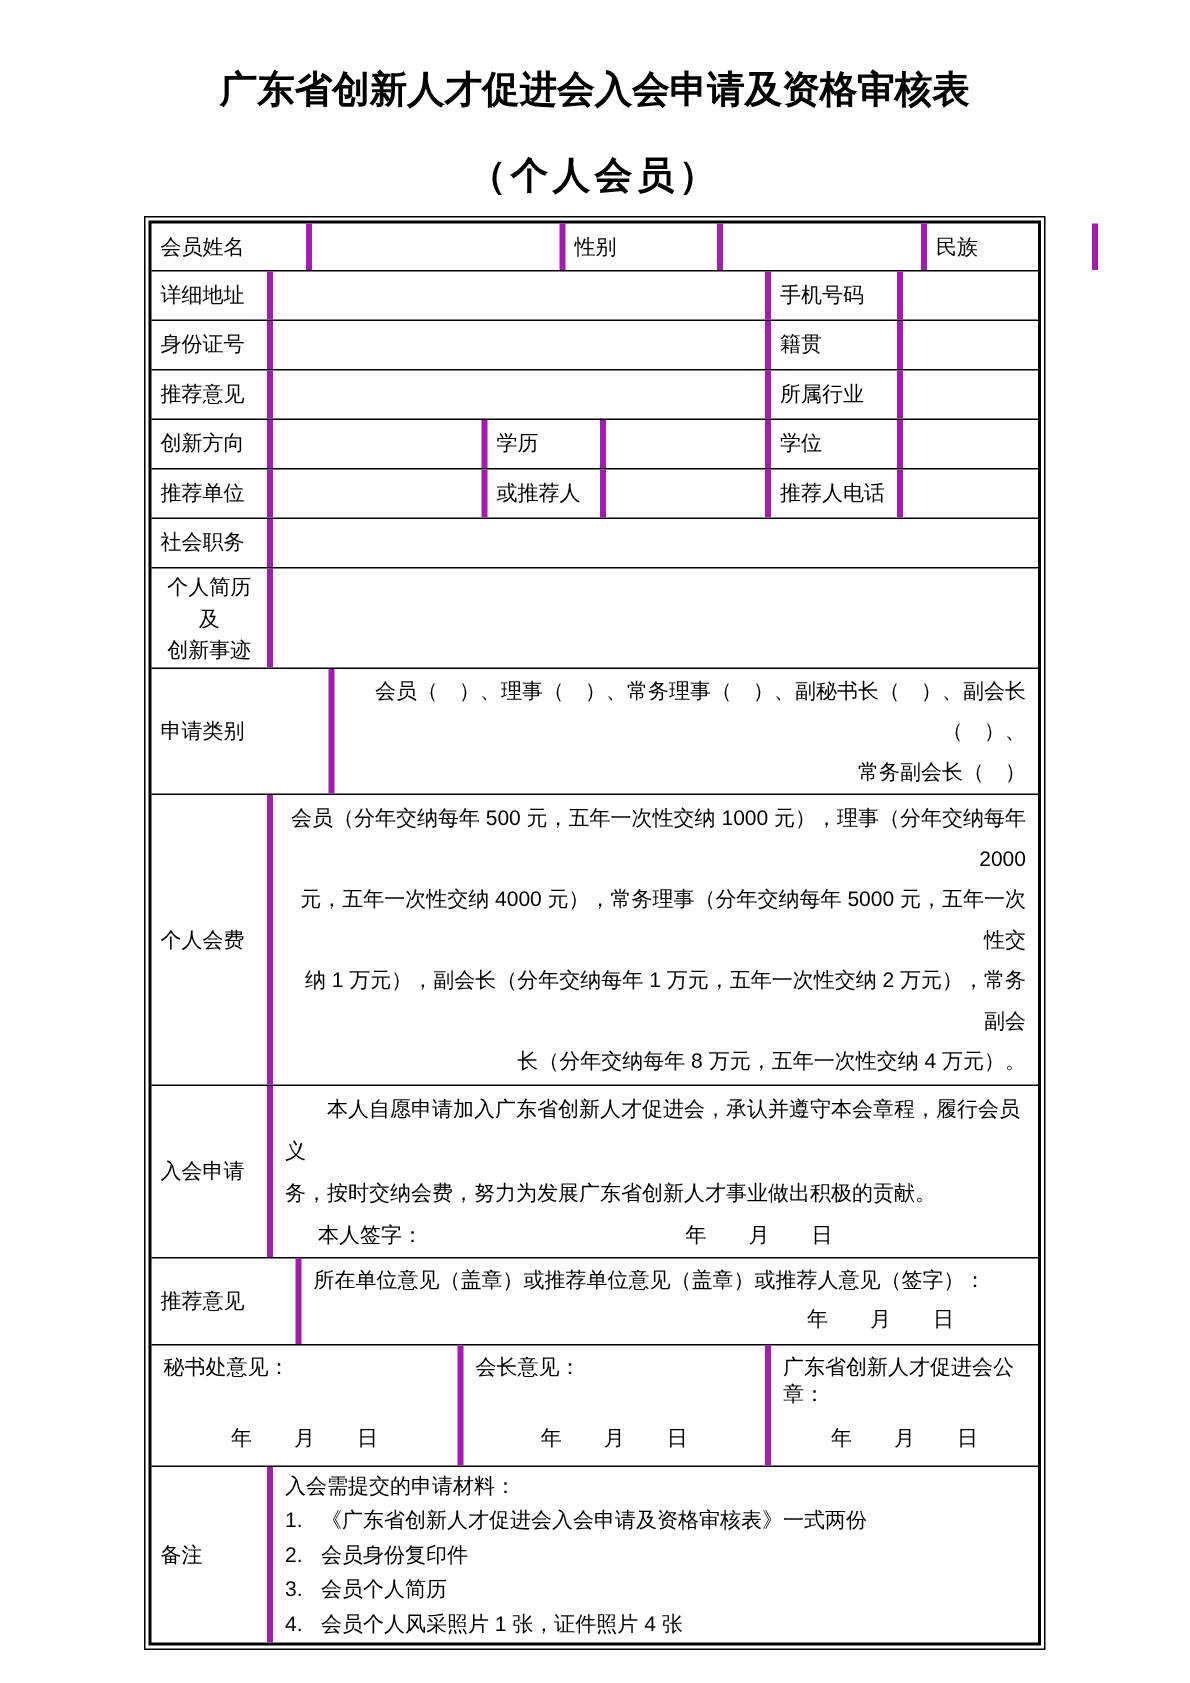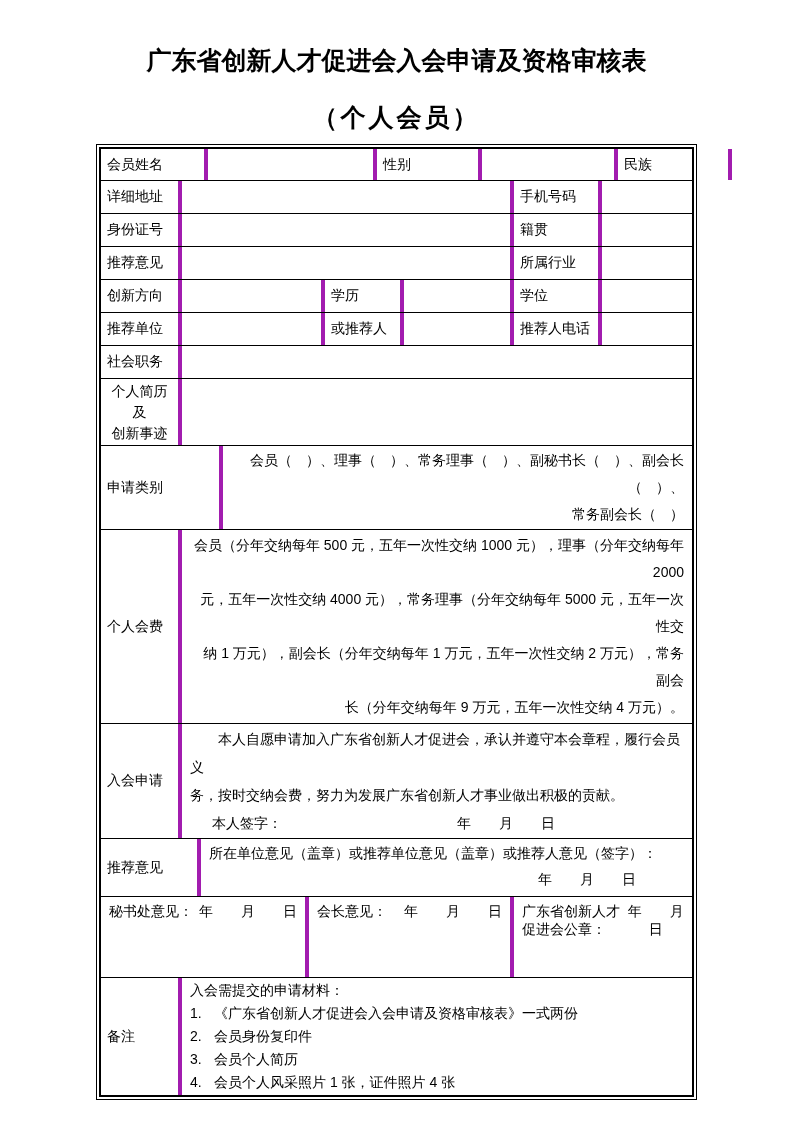--- a/index.html
+++ b/index.html
@@ -43,21 +43,21 @@
   .content{padding:1px 8px;}
   .pad2{padding:2px 8px;}
   .ln27{line-height:27px;text-align:right;}
   .ln28{line-height:28px;}
   .ln26{line-height:26px;}
   .indent2{text-indent:28px;}
   .sign-line{display:flex;line-height:28px;}
   .sign-label{margin-left:22px;}
   .sign-date{margin-left:175px;}
   .date-right{text-align:right;padding-right:48px;}
-  .r14cell{display:flex;flex-direction:row;justify-content:space-between;
+  .r14cell{display:flex;flex-direction:column;justify-content:space-between;
     padding:6px 8px 9px;}
   .r14date{text-align:center;}
   .note{padding:1px 8px;line-height:23px;}
   .note-item .num{display:inline-block;width:24px;}
 </style>
 </head>
 <body>
 
 <div class="page">
 
@@ -137,21 +137,21 @@
           <div class="ln27">常务副会长（　）</div>
         </div>
       </div>
 
       <div class="row h112">
         <div class="cell a lbl">个人会费</div>
         <div class="cell rest content pad2">
           <div class="ln27">会员（分年交纳每年 500 元，五年一次性交纳 1000 元），理事（分年交纳每年 2000</div>
           <div class="ln27">元，五年一次性交纳 4000 元），常务理事（分年交纳每年 5000 元，五年一次性交</div>
           <div class="ln27">纳 1 万元），副会长（分年交纳每年 1 万元，五年一次性交纳 2 万元），常务副会</div>
-          <div class="ln27">长（分年交纳每年 9 万元，五年一次性交纳 4 万元）。</div>
+          <div class="ln27">长（分年交纳每年 8 万元，五年一次性交纳 4 万元）。</div>
         </div>
       </div>
 
       <div class="row h86">
         <div class="cell a lbl">入会申请</div>
         <div class="cell rest content">
           <div class="ln28 indent2">本人自愿申请加入广东省创新人才促进会，承认并遵守本会章程，履行会员义</div>
           <div class="ln28">务，按时交纳会费，努力为发展广东省创新人才事业做出积极的贡献。</div>
           <div class="sign-line">
             <span class="sign-label">本人签字：</span>

